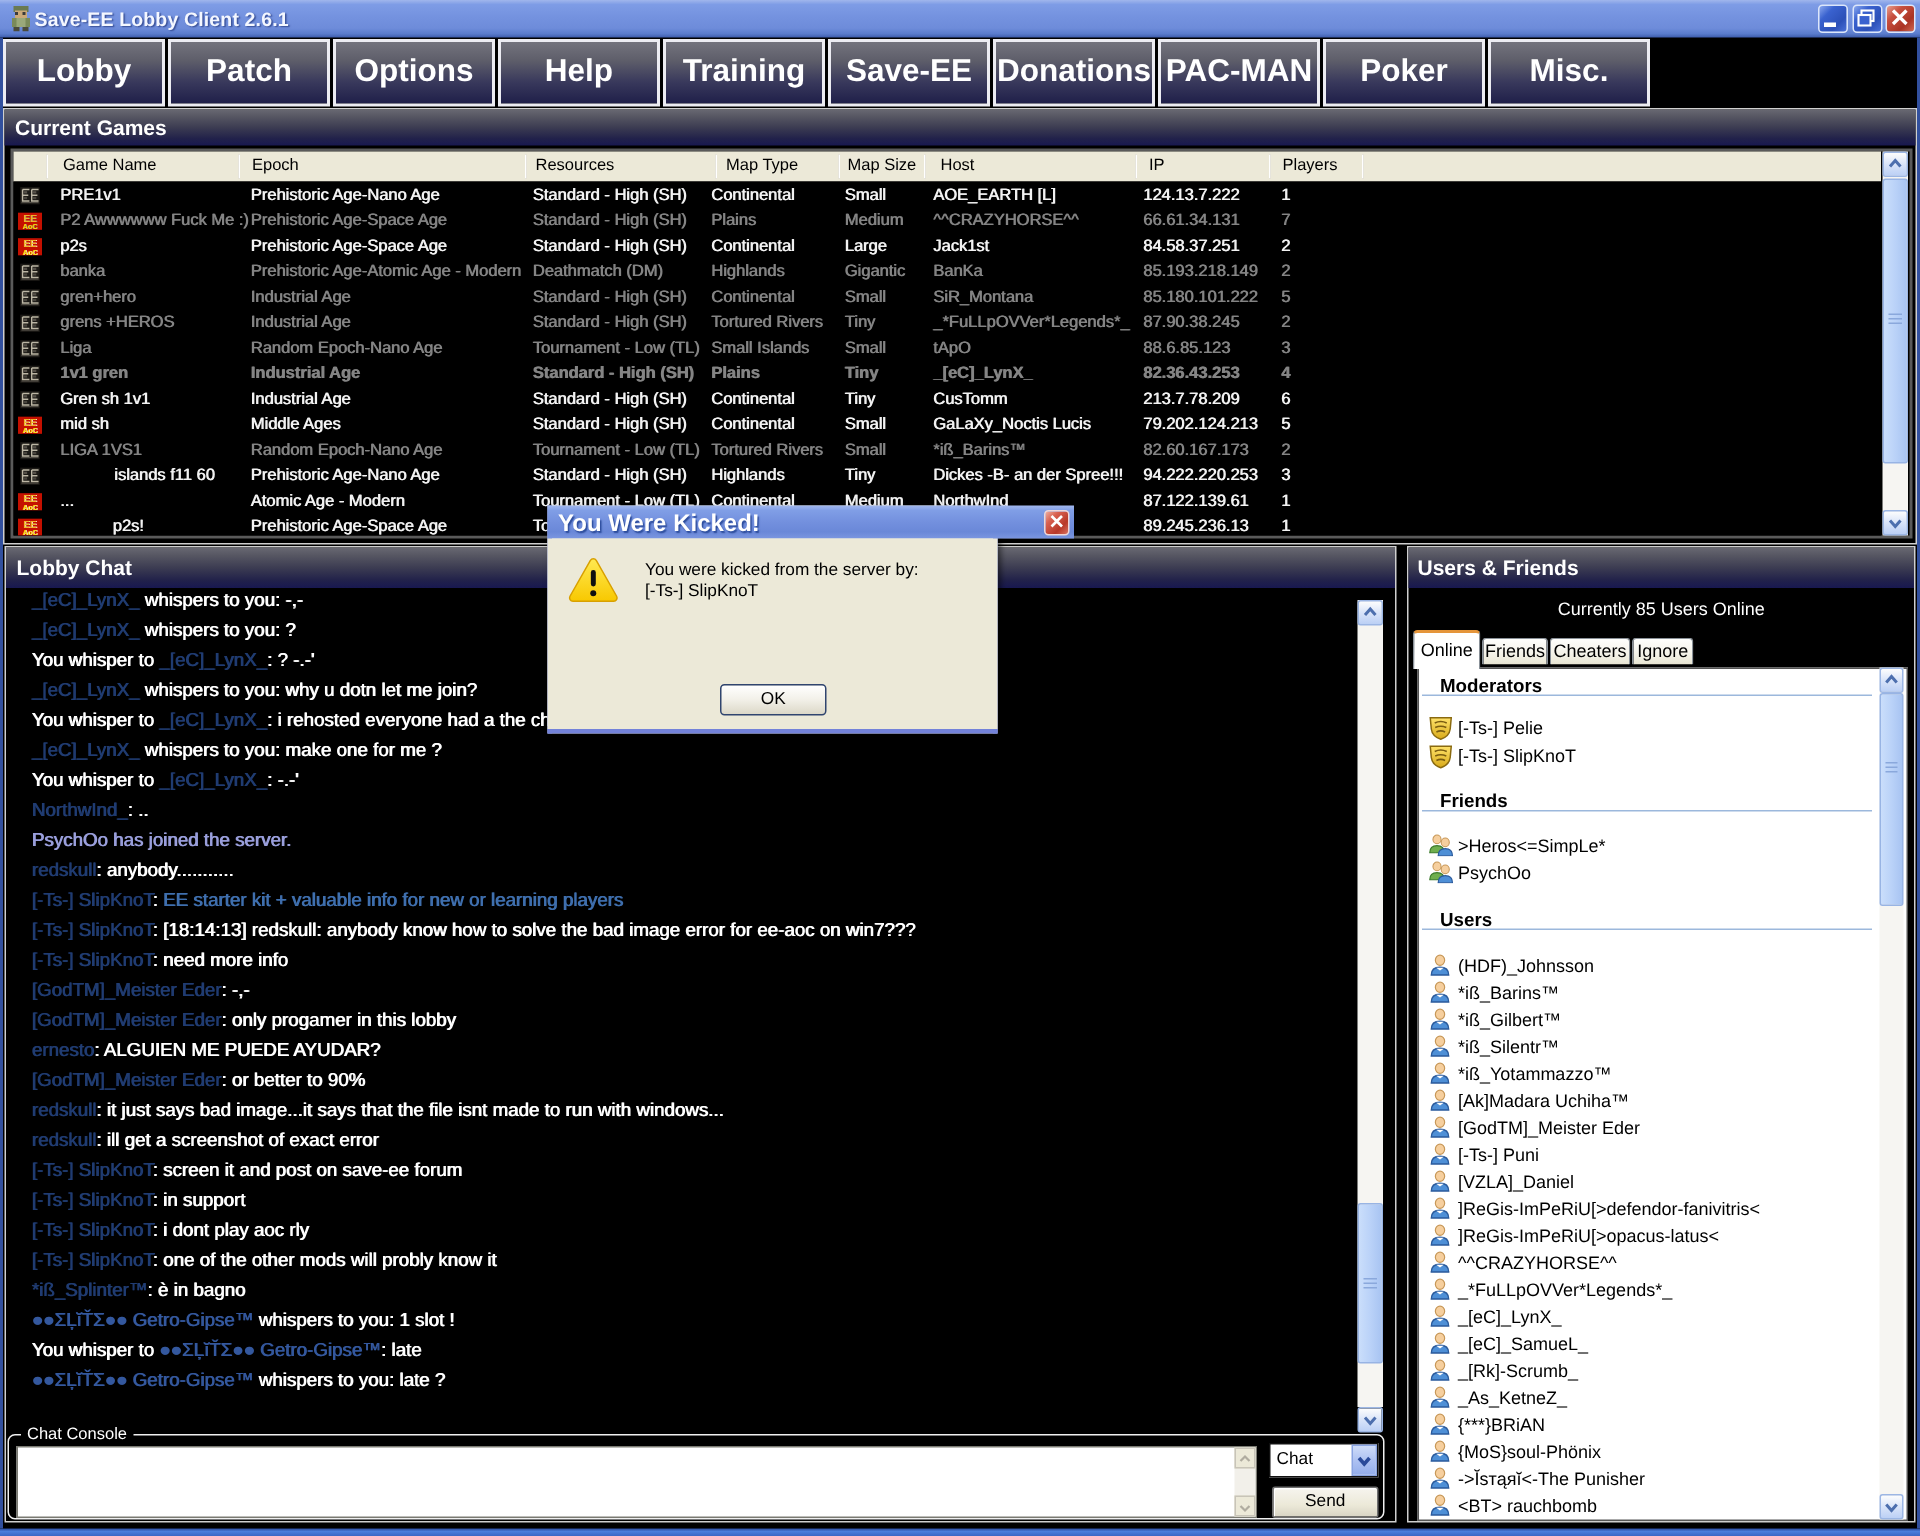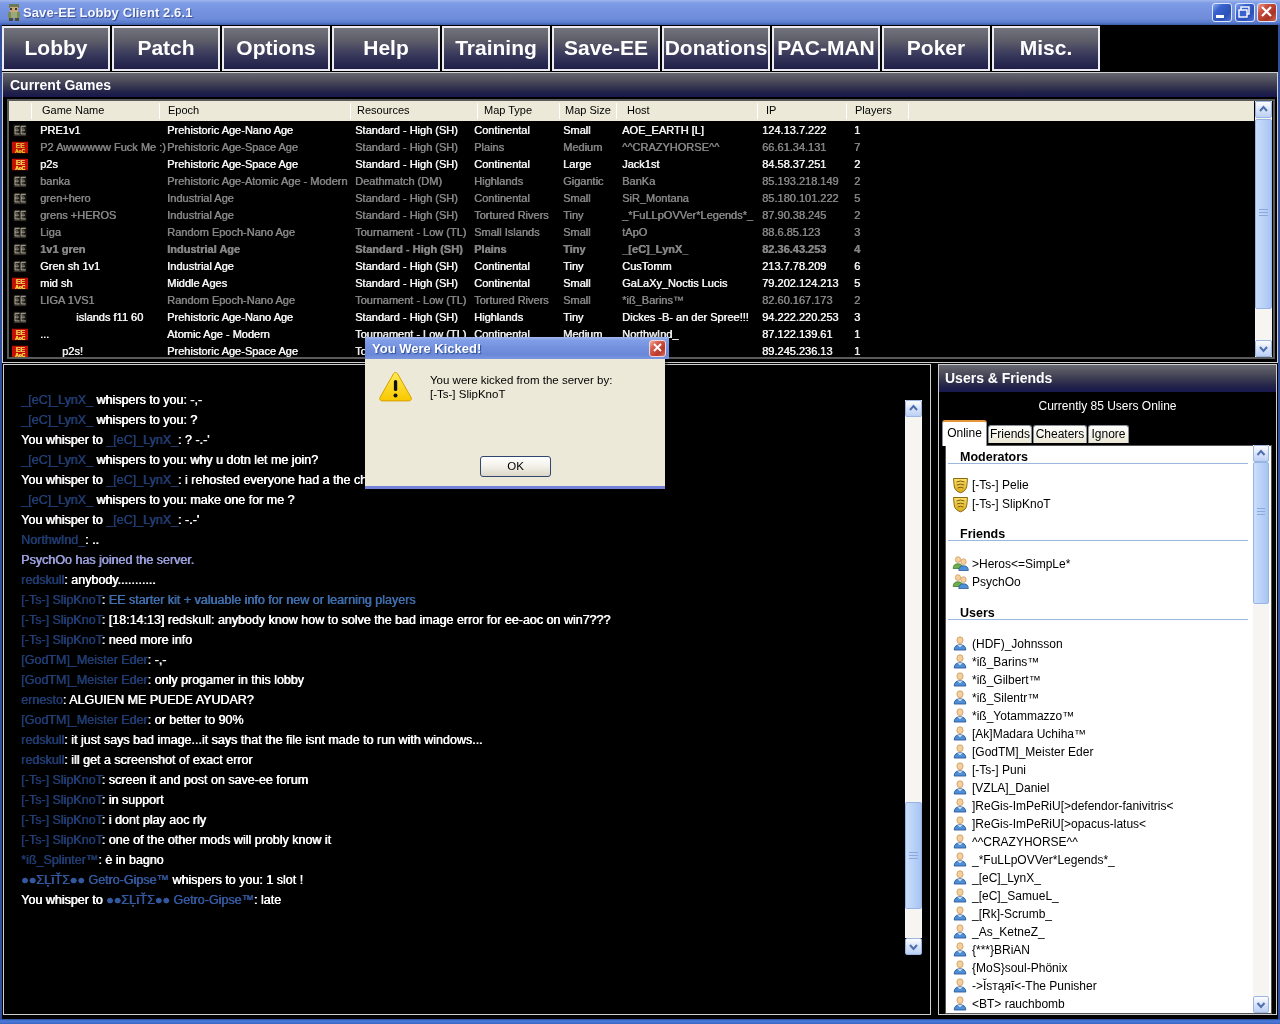--- a/index.html
+++ b/index.html
@@ -68,23 +68,23 @@
   background:linear-gradient(180deg,#fefefc 0%,#f4f2e8 60%,#e8e5d2 100%); border:1px solid #8a9198; border-bottom:none; border-radius:3px 3px 0 0; }
 #tabonline { left:3px; top:55px; width:45px; height:26px; background:#fff; border-top:2px solid #e5953a; line-height:22px; z-index:3; }
 #userlist { left:6px; top:80px; width:327px; height:569px; background:#fff; border:1px solid #555; color:#000; font-size:12px; overflow:hidden; }
 .uhead { position:absolute; left:14px; font-weight:bold; font-size:12.5px; }
 .uline { position:absolute; left:2px; height:1px; background:#9cb8dc; }
 .urow { position:absolute; left:6px; white-space:nowrap; }
 .urow span { position:absolute; left:20px; top:1px; }
 
 
 #dialog { left:365px; top:337px; width:300px; height:152px; border:3px solid #7382d9; border-top:none; background:#ece9d8; z-index:10; box-shadow:2px 2px 4px rgba(0,0,0,0.5); }
-#dlgtitle { left:-3px; top:0px; width:304px; height:22px;
+#dlgtitle { left:-3px; top:0px; width:351px; height:22px;
   background:linear-gradient(180deg,#a2b8ee 0%,#809ee6 15%,#7390de 50%,#6a88d8 80%,#7b96e0 100%);
-  color:#fff; font-size:13px; font-weight:bold; }
+  color:#fff; font-size:16px; font-weight:bold; }
 #dlgtitle span { position:absolute; left:7px; top:4px; text-shadow:1px 1px 1px #2a4a9a; }
 #dlgclose { position:absolute; right:3px; top:3px; width:17px; height:17px; border-radius:3px; border:1px solid #f0d8d8;
   background:linear-gradient(135deg,#f0b0a0 0%,#d86050 30%,#b83828 70%,#d87060 100%); color:#fff; font-size:11px; font-weight:bold; text-align:center; line-height:15px; }
 #dlgbody { left:-3px; top:22px; width:300px; height:127px; background:#ece9d8; color:#000; font-size:11.5px; }
 #okbtn { position:absolute; left:115px; top:97px; width:71px; height:21px; border:1px solid #30456f; border-radius:3px;
   background:linear-gradient(180deg,#ffffff 0%,#f2f0e8 50%,#dcd8c8 100%); font-size:11.5px; text-align:center; line-height:19px; }
 
 
 #botborder { left:0; top:1019px; width:1280px; height:5px; background:linear-gradient(180deg,#2a4a9c 0%,#4a7edc 40%,#3a66c4 100%); }
 #leftedge { left:0; top:25px; width:2px; height:994px; background:#32509e; }
@@ -428,21 +428,21 @@
             <div style="left:613px;">NorthwInd_</div>
             <div style="left:753px;">87.122.139.61</div>
             <div style="left:845px;">1</div>
           </div>
 <div class="grow w" style="top:222px;">
             <svg class="gicon" viewBox="0 0 21 15">
               <rect x="0" y="0" width="21" height="15" fill="#c41000"></rect>
               <text x="10.5" y="8" font-family="Liberation Sans" font-size="9" font-weight="bold" fill="#f0b429" text-anchor="middle">EE</text>
               <text x="10.5" y="14.6" font-family="Liberation Sans" font-size="6.4" font-weight="bold" fill="#ffe000" text-anchor="middle">AoC</text>
             </svg>
-            <div style="left:31px;padding-left:22px;">p2s!</div>
+            <div style="left:44px;padding-left:22px;">p2s!</div>
             <div style="left:158px;">Prehistoric Age-Space Age</div>
             <div style="left:346px;">Tournament - Low (TL)</div>
             <div style="left:465px;">Continental</div>
             <div style="left:554px;">Medium</div>
             <div style="left:613px;">...</div>
             <div style="left:753px;">89.245.236.13</div>
             <div style="left:845px;">1</div>
           </div>
         </div>
       <div id="gsb" class="abs">
@@ -453,20 +453,23 @@
 <div class="abs sbthumb" style="left:1246px; top:18px; width:17px; height:190px;"></div>
 <div class="abs" style="left:1250px; top:108px; width:9px; height:1px; background:#8aa8dc; box-shadow:0 3px 0 #8aa8dc, 0 6px 0 #8aa8dc;"></div>
 <div class="abs sbbtn" style="left:1246px; top:239px; width:17px; height:17px;"><svg width="15" height="15">
               <path d="M4 6 L7.5 10 L11 6" fill="none" stroke="#4d6fae" stroke-width="2"></path>
             </svg></div>
         </div>
     </div>
   </div>
 
   <div id="chatpanel" class="abs">
+    <div id="chathead" class="abs sechead">
+        <span>Lobby Chat</span>
+      </div>
     <div id="chatlines" class="abs">
         <div class="cl" style="top:0px;"><span class="nm">_[eC]_LynX_</span> whispers to you: -,-</div>
 <div class="cl" style="top:20px;"><span class="nm">_[eC]_LynX_</span> whispers to you: ?</div>
 <div class="cl" style="top:40px;">You whisper to <span class="nm">_[eC]_LynX_</span>: ? -.-'</div>
 <div class="cl" style="top:60px;"><span class="nm">_[eC]_LynX_</span> whispers to you: why u dotn let me join?</div>
 <div class="cl" style="top:80px;">You whisper to <span class="nm">_[eC]_LynX_</span>: i rehosted everyone had a the chance</div>
 <div class="cl" style="top:100px;"><span class="nm">_[eC]_LynX_</span> whispers to you: make one for me ?</div>
 <div class="cl" style="top:120px;">You whisper to <span class="nm">_[eC]_LynX_</span>: -.-'</div>
 <div class="cl" style="top:140px;"><span class="nm">NorthwInd_</span>: ..</div>
 <div class="cl" style="top:160px;"><span class="joinmsg">PsychOo has joined the server.</span></div>
@@ -480,32 +483,53 @@
 <div class="cl" style="top:320px;"><span class="nm">[GodTM]_Meister Eder</span>: or better to 90%</div>
 <div class="cl" style="top:340px;"><span class="nm">redskull</span>: it just says bad image...it says that the file isnt made to run with windows...</div>
 <div class="cl" style="top:360px;"><span class="nm">redskull</span>: ill get a screenshot of exact error</div>
 <div class="cl" style="top:380px;"><span class="nm">[-Ts-] SlipKnoT</span>: screen it and post on save-ee forum</div>
 <div class="cl" style="top:400px;"><span class="nm">[-Ts-] SlipKnoT</span>: in support</div>
 <div class="cl" style="top:420px;"><span class="nm">[-Ts-] SlipKnoT</span>: i dont play aoc rly</div>
 <div class="cl" style="top:440px;"><span class="nm">[-Ts-] SlipKnoT</span>: one of the other mods will probly know it</div>
 <div class="cl" style="top:460px;"><span class="nm">*iß_Splinter™</span>: è in bagno</div>
 <div class="cl" style="top:480px;"><span class="nm2">●●ΣĻĭŤΣ●● Getro-Gipse™</span> whispers to you: 1 slot !</div>
 <div class="cl" style="top:500px;">You whisper to <span class="nm2">●●ΣĻĭŤΣ●● Getro-Gipse™</span>: late</div>
+<div class="cl" style="top:520px;"><span class="nm2">●●ΣĻĭŤΣ●● Getro-Gipse™</span> whispers to you: late ?</div>
       </div>
     <div id="csb" class="abs">
         <div class="abs sb" style="left:901px; top:35px; width:17px; height:538px;"></div>
 <div class="abs sbbtn" style="left:901px; top:35px; width:17px; height:17px;"><svg width="15" height="15">
             <path d="M4 9 L7.5 5 L11 9" fill="none" stroke="#4d6fae" stroke-width="2"></path>
           </svg></div>
 <div class="abs sbthumb" style="left:901px; top:437px; width:17px; height:107px;"></div>
 <div class="abs" style="left:905px; top:487px; width:9px; height:1px; background:#8aa8dc; box-shadow:0 3px 0 #8aa8dc, 0 6px 0 #8aa8dc;"></div>
 <div class="abs sbbtn" style="left:901px; top:573px; width:17px; height:17px;"><svg width="15" height="15">
             <path d="M4 6 L7.5 10 L11 6" fill="none" stroke="#4d6fae" stroke-width="2"></path>
           </svg></div>
       </div>
+    <div id="console" class="abs">
+      <div id="consolelabel">Chat Console</div>
+        <div class="abs" style="left:5px; top:7px; width:827px; height:48px; background:#fff; border:1px solid #7a7a72;"></div>
+<div class="abs" style="left:817px; top:8px; width:14px; height:46px; background:#f2f0ea;"></div>
+<div class="abs" style="left:817px; top:8px; width:14px; height:14px; background:#ece9d8; border:1px solid #c8c4b8;"><svg width="12" height="12">
+            <path d="M3 7 L6 4 L9 7" fill="none" stroke="#b0aca0" stroke-width="1.5"></path>
+          </svg></div>
+<div class="abs" style="left:817px; top:40px; width:14px; height:14px; background:#ece9d8; border:1px solid #c8c4b8;"><svg width="12" height="12">
+            <path d="M3 5 L6 8 L9 5" fill="none" stroke="#b0aca0" stroke-width="1.5"></path>
+          </svg></div>
+<div class="abs" style="left:840px; top:5px; width:73px; height:23px; background:#fff; border:1px solid #101010;">
+  <div class="abs" style="left:4px; top:4px; font-size:11.5px; color:#000;">Chat</div>
+  <div class="abs" style="left:54px; top:0px; width:17px; height:21px; background:linear-gradient(180deg,#cfdcf8 0%,#aec2f2 50%,#94aeec 100%); border:1px solid #8aa4e2;"><svg width="15" height="19">
+              <path d="M4 8 L7.5 12 L11 8" fill="none" stroke="#2a4a9a" stroke-width="2.4"></path>
+            </svg></div>
+</div>
+<div class="abs" style="left:842px; top:34px; width:71px; height:21px; background:linear-gradient(180deg,#f6f4ee 0%,#ece9d8 60%,#d8d4c4 100%); border:1px solid #707070; border-radius:2px; box-shadow:1px 1px 0 #fff inset;">
+  <div style="text-align:center; font-size:11.5px; color:#000; margin-top:3px;">Send</div>
+</div>
+    </div>
   </div>
 
   <div id="userspanel" class="abs">
     <div id="usershead" class="abs sechead">
         <span>Users &amp; Friends</span>
       </div>
     <div id="userscount" class="abs">Currently 85 Users Online</div>
     <div id="tabonline" class="tab">Online</div>
     <div class="tab" style="left:49px; top:60px; width:44px; height:18px; line-height:16px;">Friends</div>
     <div class="tab" style="left:94px; top:60px; width:54px; height:18px; line-height:16px;">Cheaters</div>

